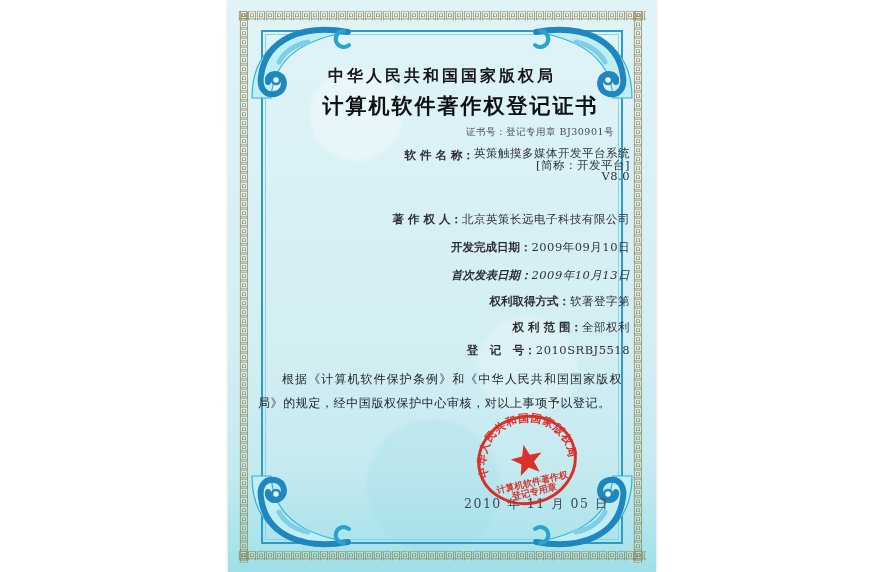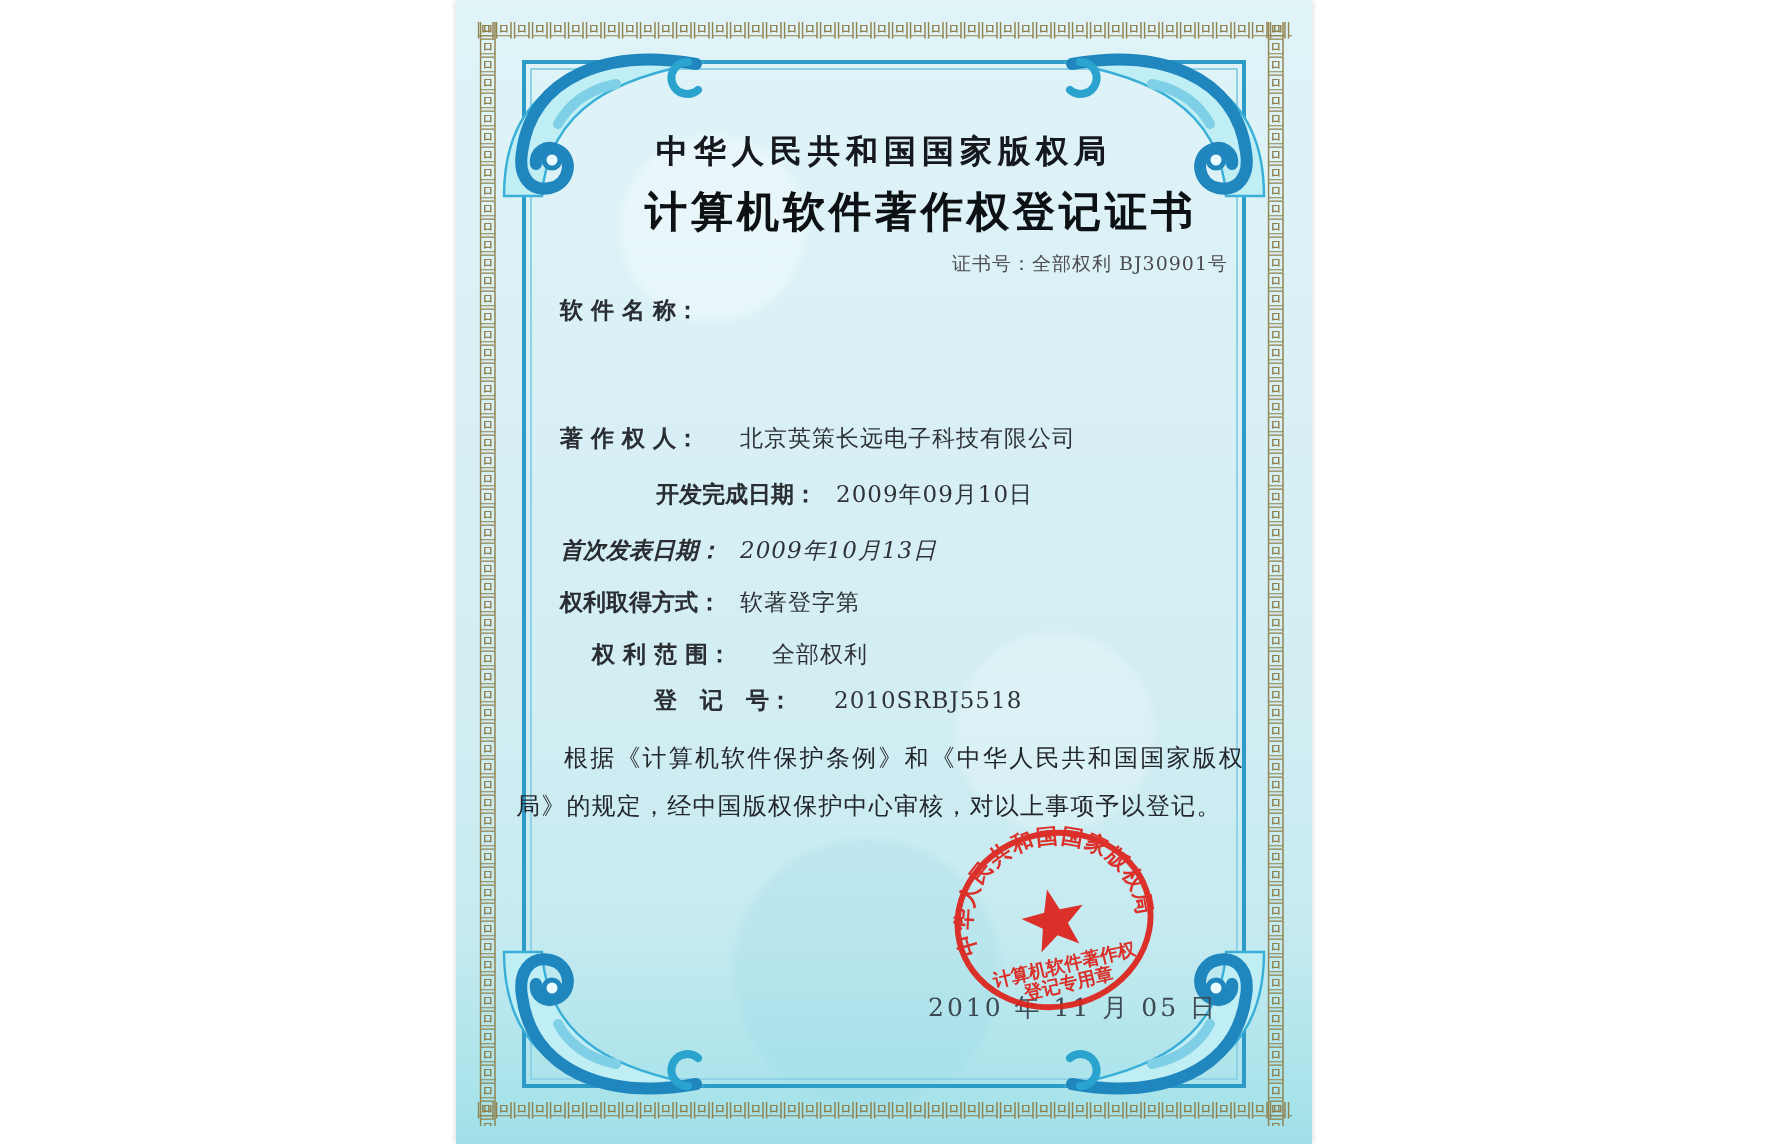--- a/index.html
+++ b/index.html
@@ -45,21 +45,21 @@
   .corner.br{ right:22px; bottom:20px; transform:scale(-1,-1); }
 
   
   .authority{ position:absolute; left:0; right:0; top:66px; text-align:center;
               font-size:16px; font-weight:bold; color:#15181c; letter-spacing:3px; z-index:5; }
   .cert-title{ position:absolute; left:0; right:0; top:92px; text-align:center;
                font-size:21px; font-weight:bold; color:#0e1114; letter-spacing:2px; z-index:5;padding-left:37px; }
   .cert-no{ position:absolute; right:42px; top:126px; font-size:9.5px; color:#4c4a50;
             letter-spacing:.5px; z-index:5; }
 
-  .row{ position:absolute; left:52px; right:26px; font-size:11.5px; color:#2f3338; z-index:5; }
+  .row{ position:absolute; left:52px; right:26px; font-size:11.5px; color:#2f3338; z-index:5;text-align:right; }
   .row .lbl{ display:inline-block; width:90px; font-weight:bold; color:#2a2e33; vertical-align:top; }
   .row .val{ display:inline-block; vertical-align:top; letter-spacing:.5px; }
   .subline{ display:block; line-height:11.5px; }
 
   .statement{ position:absolute; left:30px; right:34px; top:368px; font-size:12px;
               line-height:23.5px; color:#23272c; text-indent:2em; text-align:justify;
               letter-spacing:.6px; z-index:5; }
 
   
   .seal{ position:absolute; left:243px; top:408px; width:112px; height:104px;
@@ -105,24 +105,24 @@
     <svg class="corner br" viewBox="0 0 104 78">
       <path d="M2,76 C2,22 40,3 102,9 C62,16 24,30 21,76 Z" fill="#bfeef5" stroke="#39aed6" stroke-width="1.2"></path>
       <path d="M98,10 C54,2 16,16 11,54 C9,66 15,74 25,72 C35,70 37,57 29,53 C23,50 17,54 18,60" fill="none" stroke="#1f86be" stroke-width="6" stroke-linecap="round"></path>
       <path d="M94,9 a8,8 0 1,0 5,14" fill="none" stroke="#2aa3cf" stroke-width="4" stroke-linecap="round"></path>
       <path d="M58,20 q-20,4 -29,20" fill="none" stroke="#7fd0e6" stroke-width="5" stroke-linecap="round"></path>
       <circle cx="26" cy="58" r="4" fill="#e8fbff" stroke="#1f86be" stroke-width="2.5"></circle>
     </svg>
 
     <div class="authority">中华人民共和国国家版权局</div>
     <div class="cert-title">计算机软件著作权登记证书</div>
-    <div class="cert-no">证书号：全部权利 BJ30901号</div>
+    <div class="cert-no">证书号：登记专用章 BJ30901号</div>
 
     <div class="row" style="top:148px;">
-      <span class="lbl">软 件 名 称：</span>
+      <span class="lbl">软 件 名 称：</span><span class="val"><span class="subline">英策触摸多媒体开发平台系统</span><span class="subline">[简称：开发平台]</span><span class="subline">V8.0</span></span>
     </div>
     <div class="row" style="top:212px;">
       <span class="lbl">著 作 权 人：</span><span class="val">北京英策长远电子科技有限公司</span>
     </div>
     <div class="row" style="top:240px;margin-left:48px;">
       <span class="lbl">开发完成日期：</span><span class="val">2009年09月10日</span>
     </div>
     <div class="row" style="top:268px;font-style:italic;">
       <span class="lbl">首次发表日期：</span><span class="val">2009年10月13日</span>
     </div>

